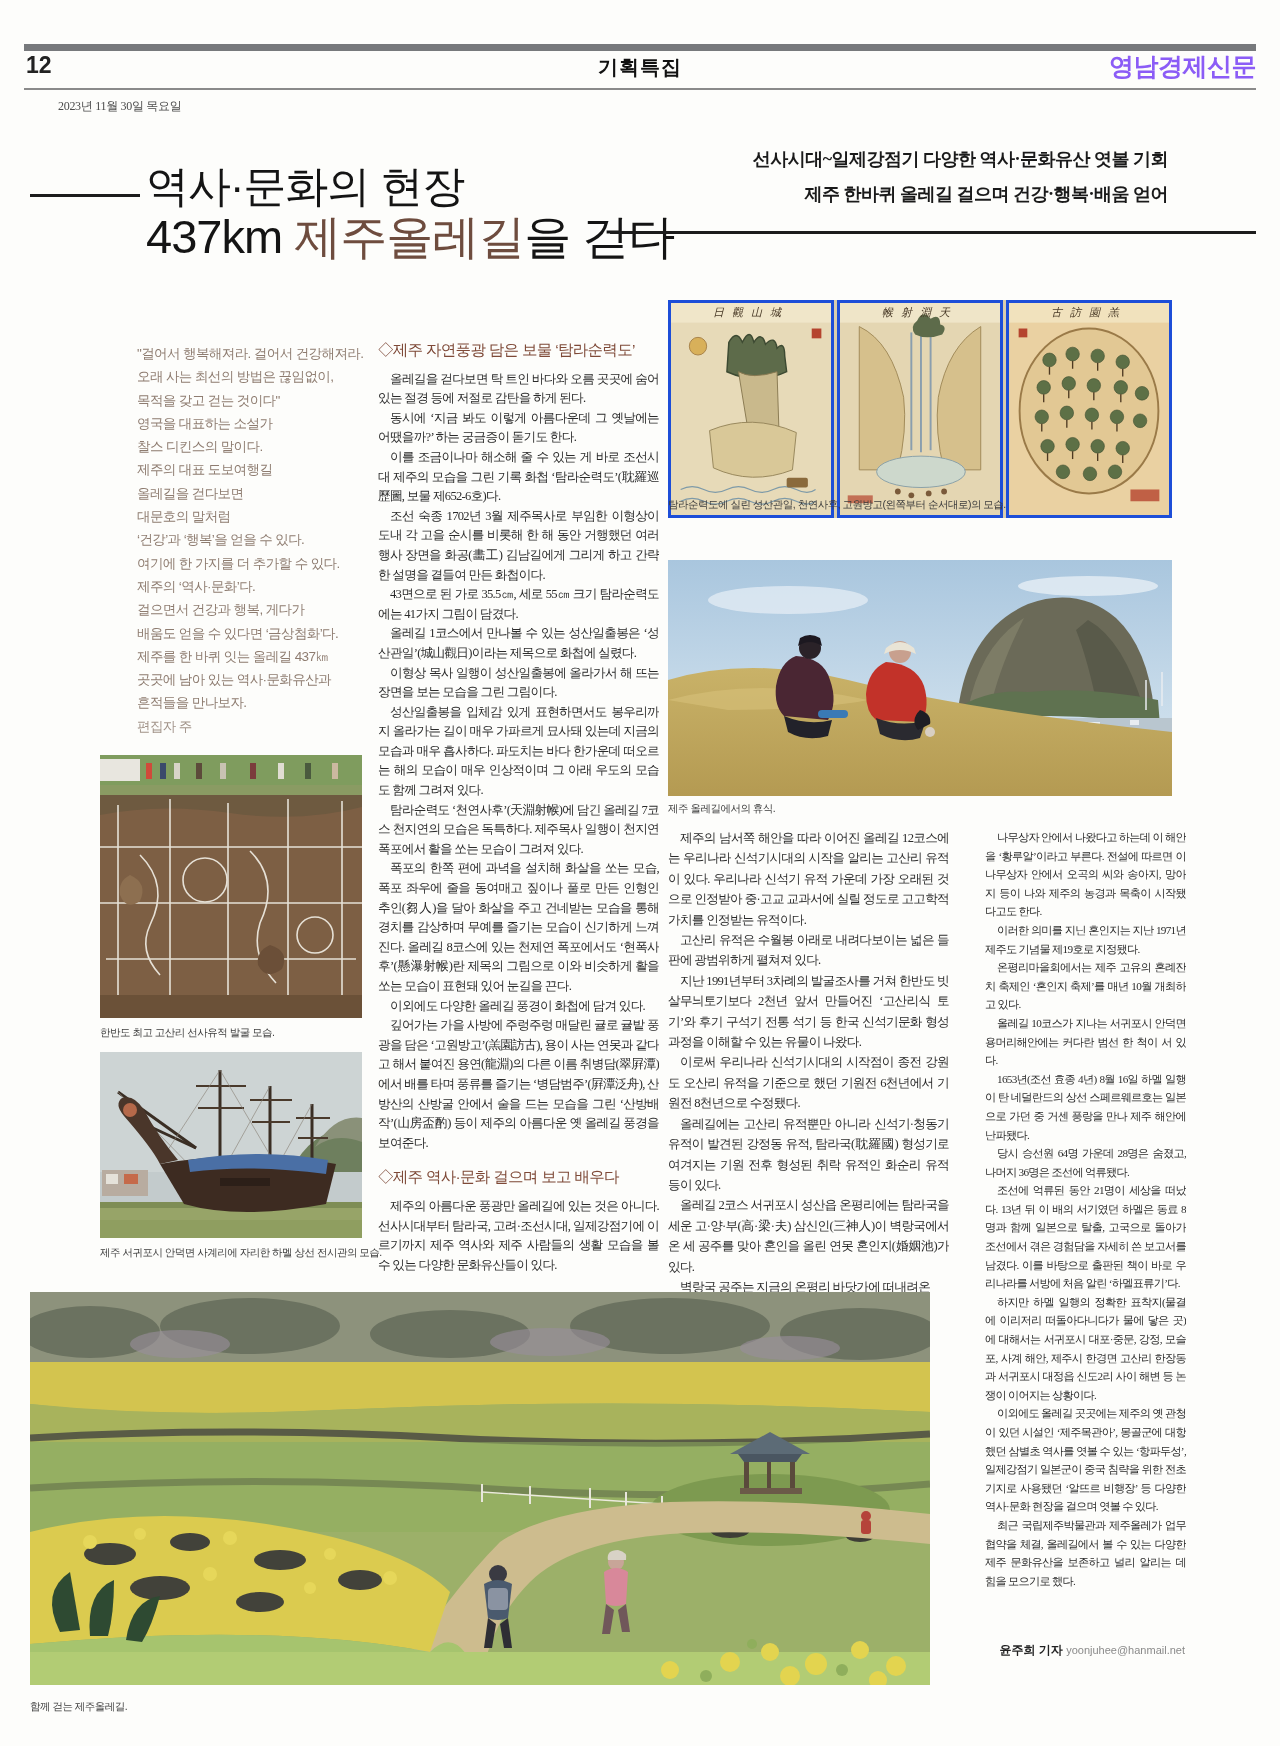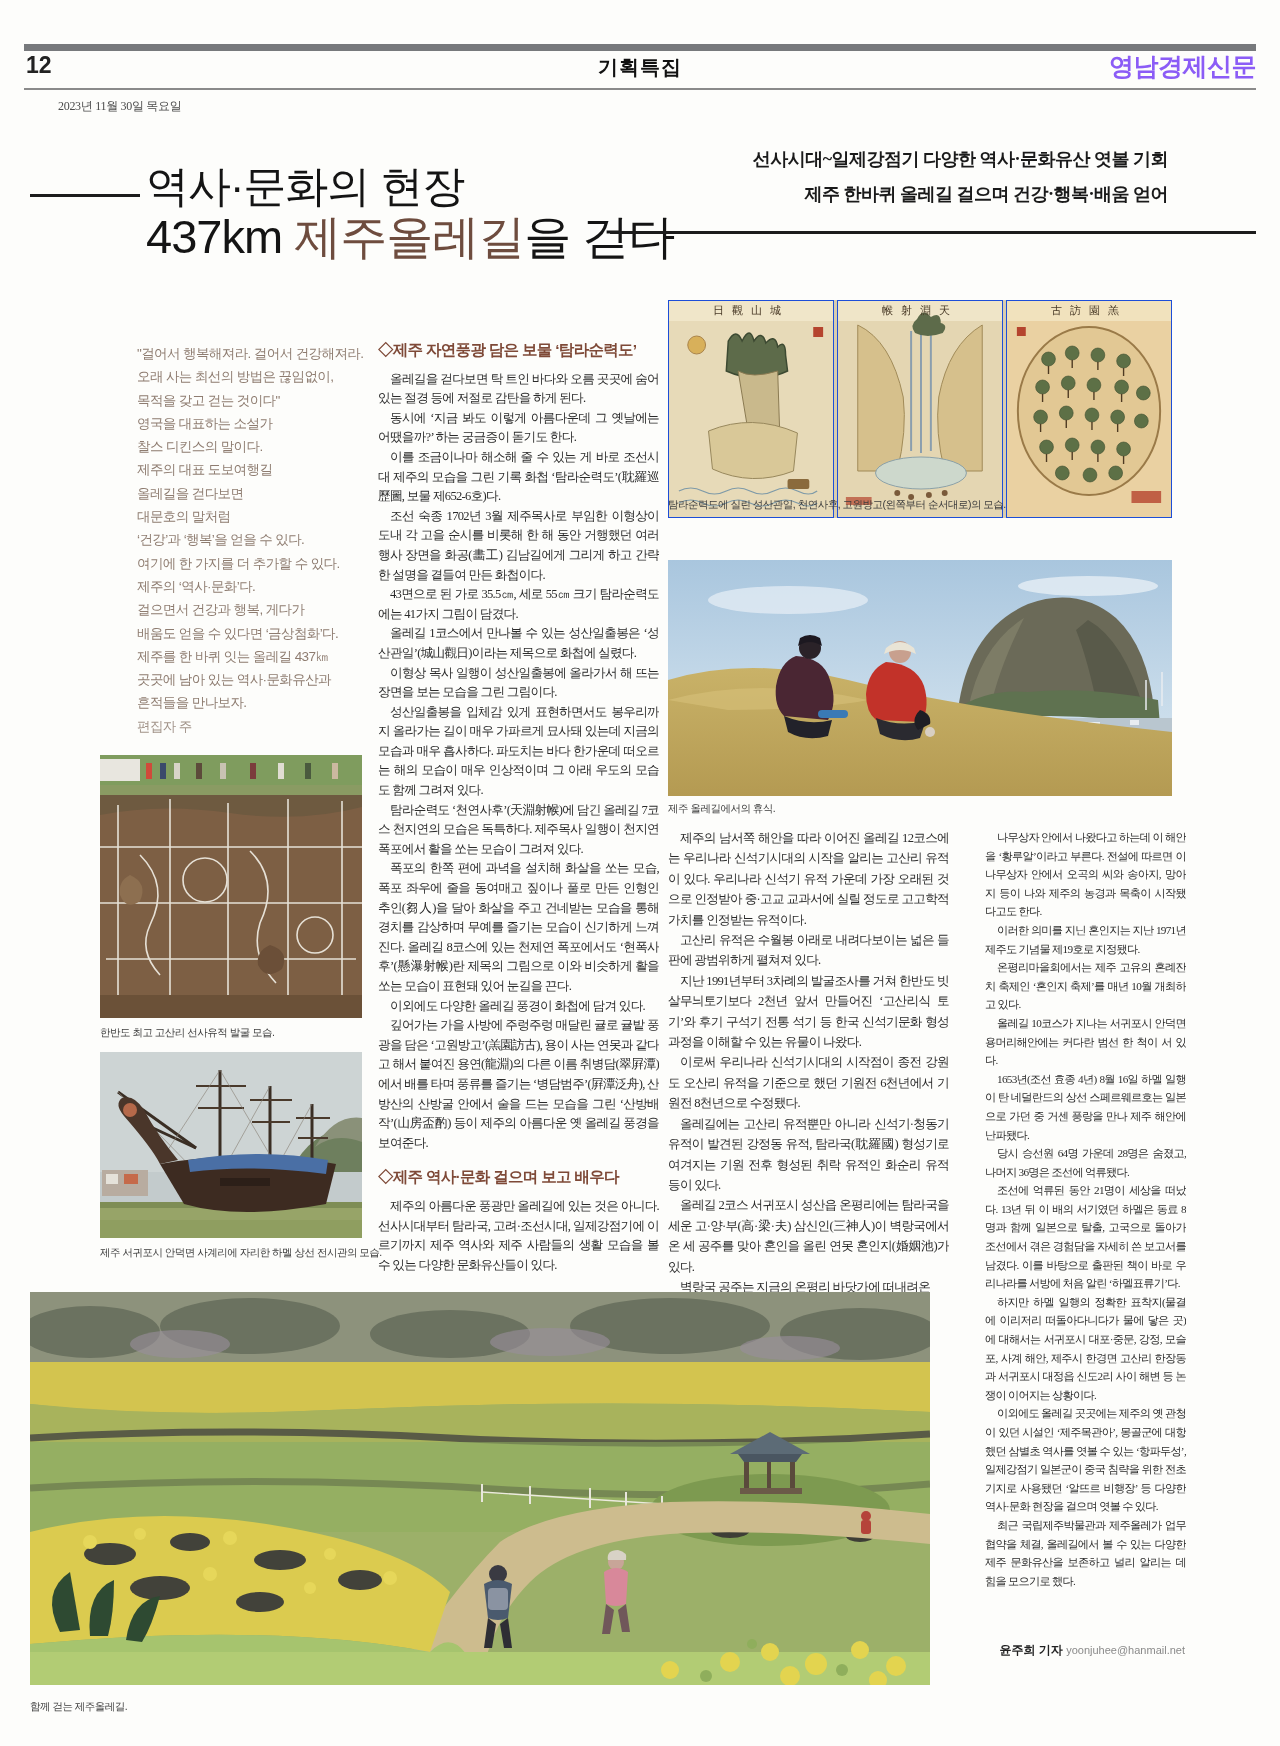--- a/index.html
+++ b/index.html
@@ -27,35 +27,35 @@
   .quote{left:137px;top:342px;width:185px;font-family:"Liberation Sans",sans-serif;
          font-size:13.5px;line-height:23.3px;color:#8e7c70;letter-spacing:-0.6px;white-space:nowrap;}
   .quote .ed{color:#a2948a;}
 
   
   .col{overflow:hidden;}
   .col p{margin:0;text-indent:12px;text-align:justify;letter-spacing:-0.7px;}
   .col2{left:378px;top:334px;width:281px;height:958px;font-size:12.6px;line-height:19.6px;}
   .col3{left:668px;top:828px;width:281px;height:464px;font-size:12.6px;line-height:20.4px;}
   .col4{left:985px;top:828px;width:201px;height:800px;font-size:11.2px;line-height:18.6px;}
-  .subhead{font-family:"Liberation Sans",sans-serif;font-size:15.5px;font-weight:bold;color:#7e4937;
+  .subhead{font-family:"Liberation Sans",sans-serif;font-size:15.5px;font-weight:normal;color:#7e4937;
            letter-spacing:-0.8px;text-indent:0 !important;text-align:left !important;margin:6px 0 10px 0 !important;}
   .subhead2{margin-top:14px !important;}
 
   .caption{font-family:"Liberation Sans",sans-serif;font-size:10.5px;color:#3c3c3c;letter-spacing:-0.5px;white-space:nowrap;}
 
   .photo{overflow:hidden;background:#ccc;}
   .byline{right:95px;top:1642px;font-family:"Liberation Sans",sans-serif;font-size:12px;color:#222;}
   .byline b{font-weight:bold;}
   .byline .email{color:#8a8a8a;font-size:11px;}
 
   
   .painting{left:668px;top:300px;width:504px;height:218px;background:#d9cdae;display:flex;gap:3px;}
   .panel{position:relative;flex:1;background:#e9ddbf;border:1px solid #b7a univers88;}
-  .panel{border:1px solid #1d4ed8;}
+  .panel{border:3px solid #1d4ed8;font-style:italic;}
   .panel .hanja{position:absolute;top:2px;left:0;right:0;text-align:center;font-size:11px;color:#4a3b28;letter-spacing:8px;}
   
   .mtn{left:668px;top:560px;width:504px;height:236px;}
   
   .exc{left:100px;top:755px;width:262px;height:263px;}
   
   .ship{left:100px;top:1052px;width:262px;height:186px;}
   
   .walk{left:30px;top:1292px;width:900px;height:393px;}
 </style>

